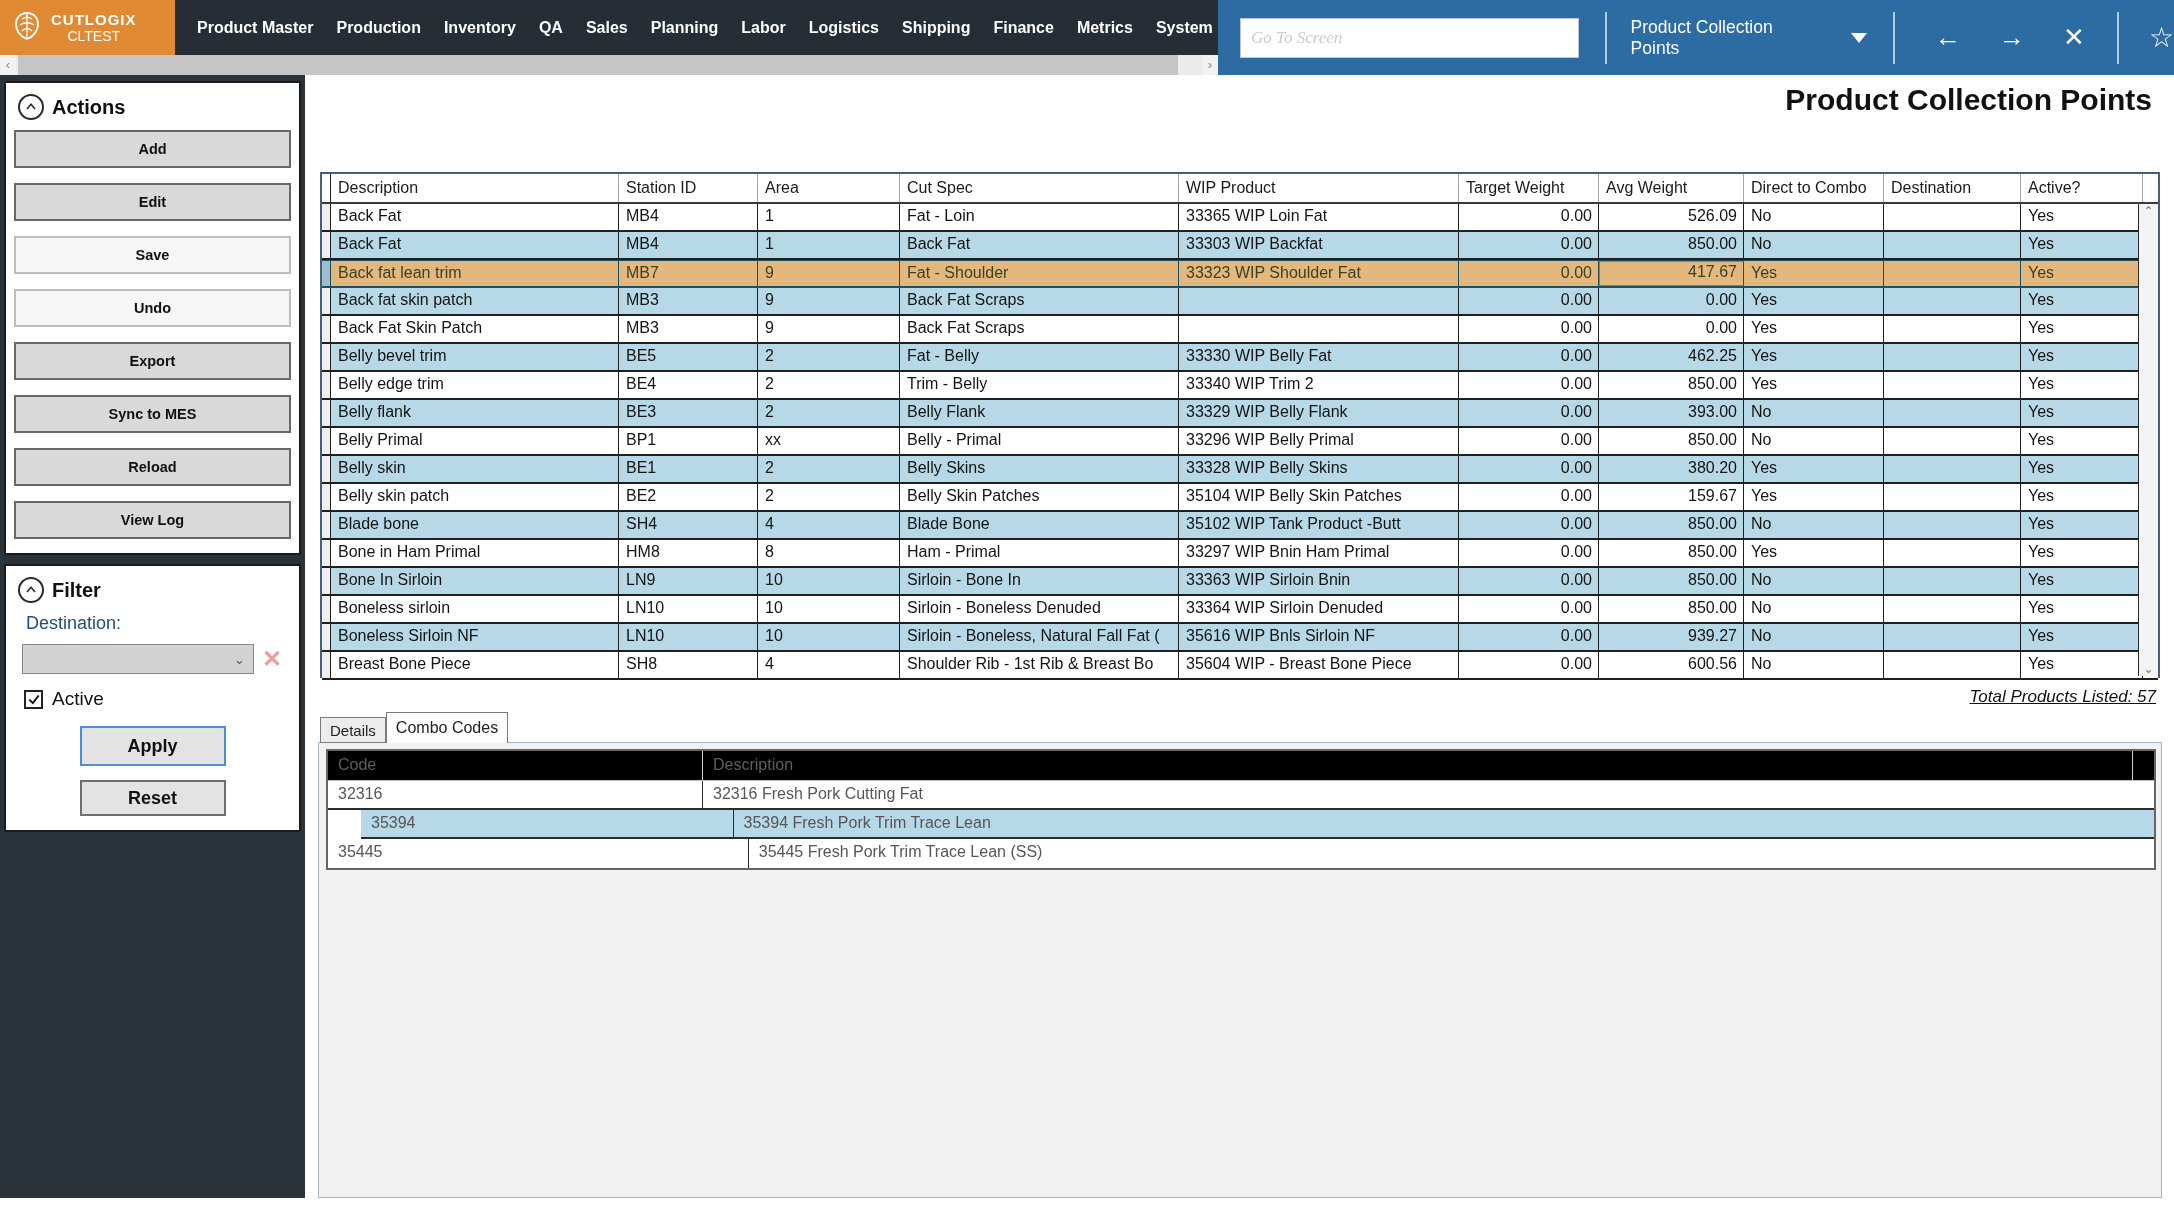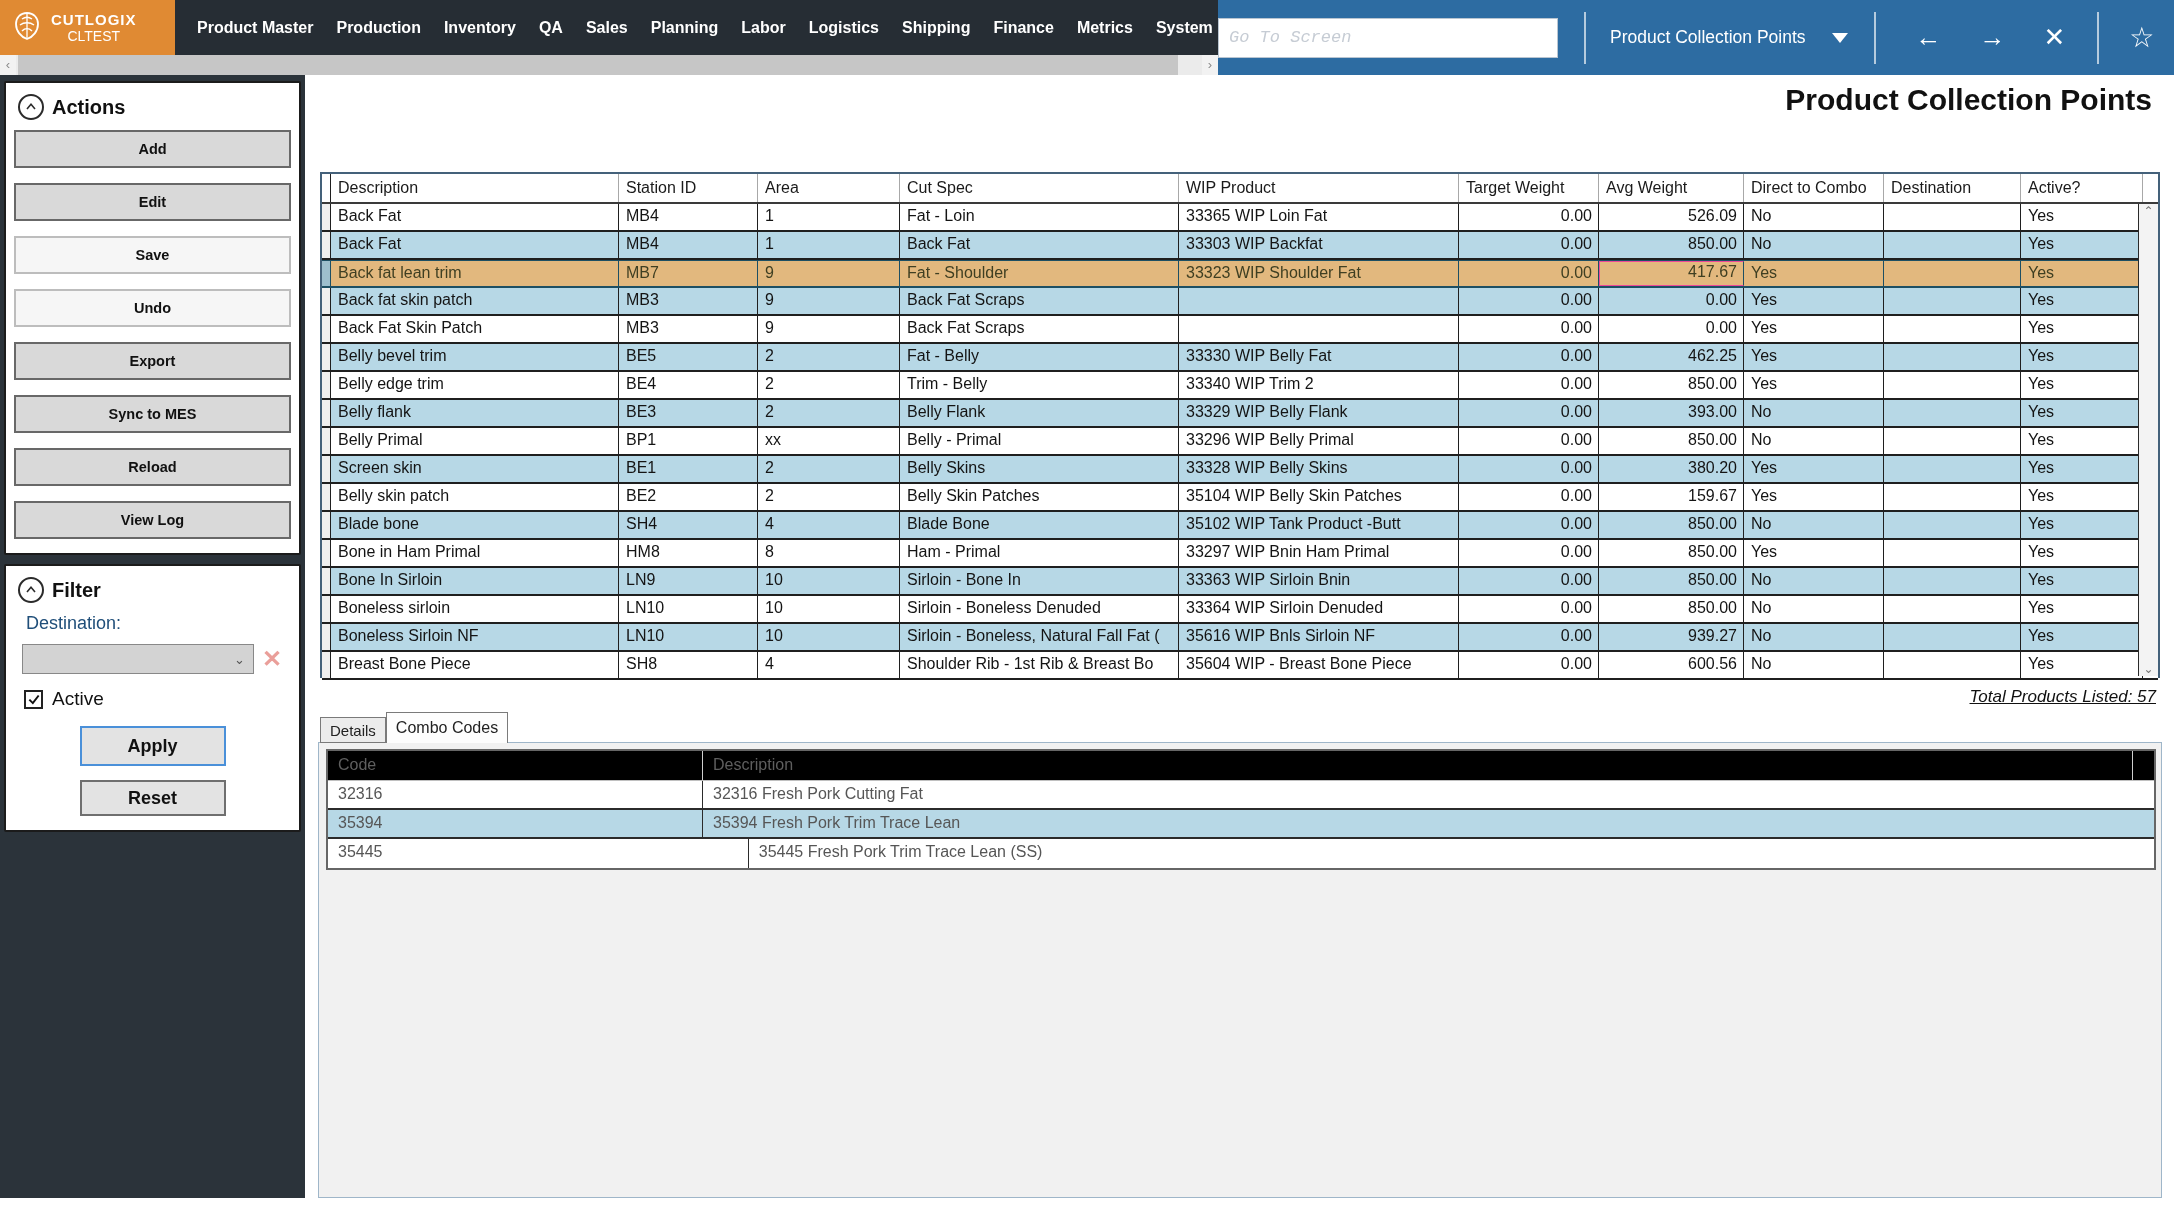--- a/index.html
+++ b/index.html
@@ -20,22 +20,22 @@
   
   .hscroll { position:absolute; left:0; top:55px; width:1218px; height:20px; background:#f2f2f2;
              display:flex; align-items:center; z-index:1; }
   .hscroll .arr { width:16px; text-align:center; color:#8a8a8a; font-size:13px; line-height:20px; }
   .hscroll .track { flex:1; height:20px; background:#ebebeb; position:relative; }
   .hscroll .thumb { position:absolute; left:2px; top:0px; height:20px; width:1160px; background:#c6c6c6; }
 
   
   .topbar-blue { position:absolute; left:1218px; top:0; width:956px; height:75px; background:#2d6ca2;
                  display:flex; align-items:center; z-index:5; }
-  .goto-input { width:340px; height:40px; border:1px solid #b9c5d1; background:#fff;
-                font-family:Liberation Mono, monospace; font-style:italic; font-size:17px;
+  .goto-input { margin-left:22px; width:340px; height:40px; border:1px solid #b9c5d1; background:#fff;
+                font-family:Liberation Serif, serif; font-style:italic; font-size:17px;
                 color:#4c1d95; padding:0 10px; outline:none; }
   .goto-input::placeholder { color:#c6ccd4; font-style:italic; }
   .vsep { width:2px; height:52px; background:rgba(255,255,255,.65); margin:0 0 0 26px; flex:0 0 auto; }
   .screen-select { display:flex; align-items:center; gap:26px; margin-left:24px; cursor:pointer; }
   .screen-select .lbl { color:#fff; font-size:17.5px; }
   .caret-down { width:0; height:0; border-left:8px solid transparent; border-right:8px solid transparent;
                 border-top:10px solid #fff; }
   .tb-icon { color:#fff; font-size:26px; cursor:pointer; font-weight:400; }
   .tb-icon.star { font-size:28px; }
 
@@ -101,21 +101,21 @@
                 border-bottom:none; position:relative; z-index:4; }
 
   .tab-content { position:absolute; left:13px; top:667px; width:1844px; height:456px;
                  background:#f1f1f1; border:1px solid #9fb6c9; }
   .combo-grid { position:absolute; left:7px; top:6px; width:1830px; background:#fff; border:2px solid #666; }
   .combo-header { display:flex; height:30px; background:#000000; border-bottom:1px solid #c0c0c0; }
   .ch-cell { font-size:16px; color:#5f5f5f; padding:5px 0 0 10px; border-right:1px solid #cfcfcf;
              white-space:nowrap; overflow:hidden; cursor:pointer; }
   .combo-row { display:flex; height:29px; background:#fff; border-bottom:2px solid #2b2b2b; cursor:pointer; }
   .combo-row:last-child { border-bottom:none; }
-  .combo-row.selected { background:#b7d8e6; }
+  .combo-row.selected { background:#b7d8e6;margin-left:33px; }
   .cb-cell { font-size:16px; color:#565656; padding:4px 0 0 10px; border-right:1px solid #2b2b2b;
              white-space:nowrap; overflow:hidden; }
   .cb-cell:last-child { border-right:none; }
 </style>
 </head>
 <body>
 
 <div class="navbar">
   <div class="logo-block">
     <span>
@@ -353,21 +353,21 @@
           <div class="g-cell" style="width: 279px;">Belly - Primal</div>
           <div class="g-cell" style="width: 280px;">33296 WIP Belly Primal</div>
           <div class="g-cell num" style="width: 140px;">0.00</div>
           <div class="g-cell num" style="width: 145px;">850.00</div>
           <div class="g-cell" style="width: 140px;">No</div>
           <div class="g-cell" style="width: 137px;"></div>
           <div class="g-cell" style="width: 122px;">Yes</div>
         </div>
         <div class="grid-row alt">
           <div class="rowhead"></div>
-          <div class="g-cell" style="width: 288px;">Screen skin</div>
+          <div class="g-cell" style="width: 288px;">Belly skin</div>
           <div class="g-cell" style="width: 139px;">BE1</div>
           <div class="g-cell" style="width: 142px;">2</div>
           <div class="g-cell" style="width: 279px;">Belly Skins</div>
           <div class="g-cell" style="width: 280px;">33328 WIP Belly Skins</div>
           <div class="g-cell num" style="width: 140px;">0.00</div>
           <div class="g-cell num" style="width: 145px;">380.20</div>
           <div class="g-cell" style="width: 140px;">Yes</div>
           <div class="g-cell" style="width: 137px;"></div>
           <div class="g-cell" style="width: 122px;">Yes</div>
         </div>

